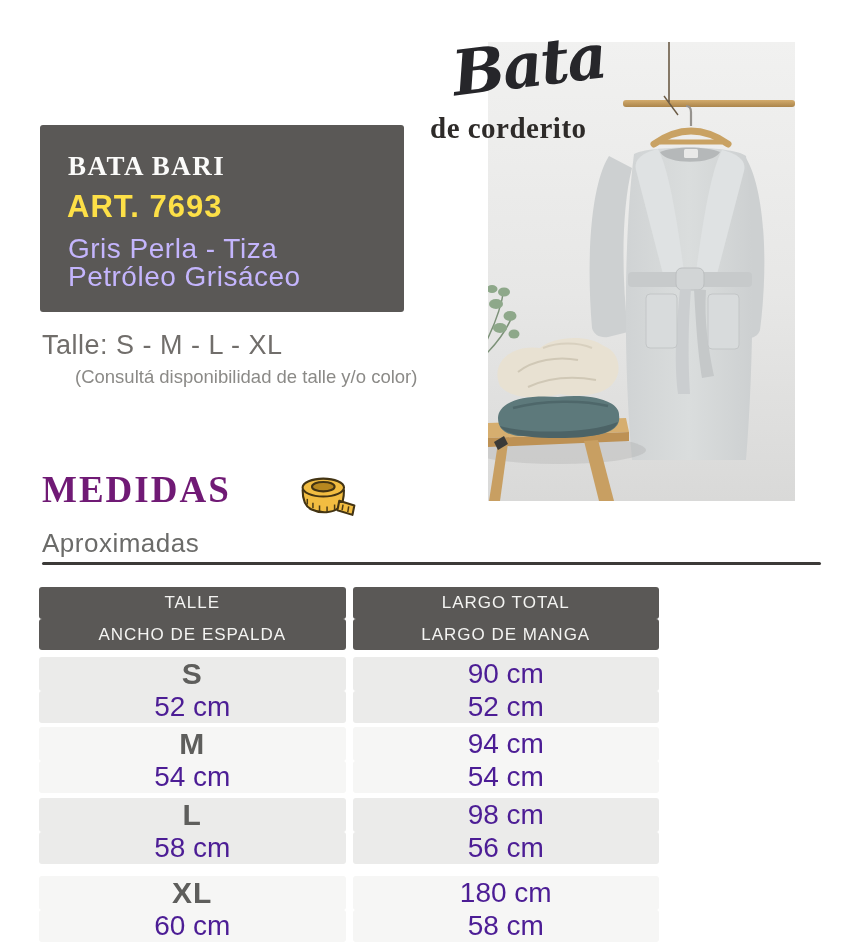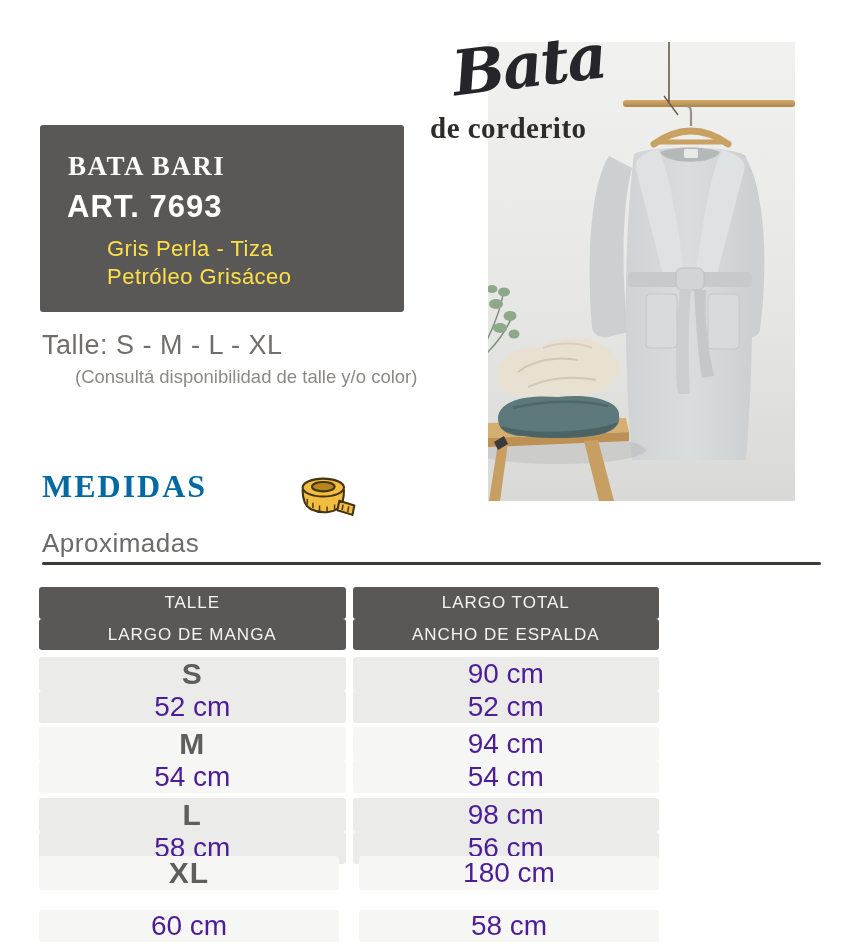--- a/index.html
+++ b/index.html
@@ -30,62 +30,61 @@
     background:#5a5856;border-radius:3px;color:#ffffff;
     padding:8px;box-sizing:border-box;z-index:4;
   }
   .info-box .title{
     position:absolute;left:28px;top:26px;
     font-family:"Liberation Serif",serif;font-weight:700;
     font-size:27px;letter-spacing:1.5px;color:#fbfbfa;
   }
   .info-box .article{
     position:absolute;left:27px;top:64px;
-    font-weight:700;font-size:31px;letter-spacing:1px;color:#ffffff;
+    font-weight:700;font-size:31px;letter-spacing:1px;color:#fde047;
   }
   .info-box .colors{
     position:absolute;left:28px;top:110px;
-    font-weight:400;font-size:22px;line-height:28px;color:#fde047;
+    font-weight:400;font-size:28px;line-height:28px;color:#c4b5fd;
     letter-spacing:0.5px;
-    margin-left:39px;
   }
   
   .talle-line{
     position:absolute;left:42px;top:330px;
     font-size:27px;color:#716e6b;letter-spacing:0.5px;z-index:4;
   }
   .talle-note{
     position:absolute;left:42px;top:366px;
     font-size:18.5px;color:#8b8a87;z-index:4;margin-left:33px;
   }
   
   .medidas-title{
     position:absolute;left:42px;top:468px;
     font-family:"Liberation Serif",serif;font-weight:700;
-    font-size:32px;color:#0369a1;letter-spacing:2px;
+    font-size:37px;color:#701a75;letter-spacing:2px;
   }
   .tape-icon{position:absolute;left:296px;top:474px;width:64px;height:46px;}
   .medidas-sub{
     position:absolute;left:42px;top:528px;
     font-size:26px;color:#6b6b69;letter-spacing:0.5px;
   }
   .divider{
     position:absolute;left:42px;top:562px;width:779px;height:3px;
     background:#3c3a38;border-radius:2px;
   }
   
   .t-row{
     position:absolute;left:39px;width:620px;height:60px;
     display:grid;grid-template-columns:repeat(2,1fr);column-gap:7px;
   }
   .t-row.header{top:587px;height:63px;}
   .t-row.r0{top:657px;}
   .t-row.r1{top:727px;}
   .t-row.r2{top:798px;}
-  .t-row.r3{top:856px;gap:20px;}
+  .t-row.r3{top:876px;}
   .t-cell{
     display:flex;align-items:center;justify-content:center;text-align:center;
     border-radius:3px;
   }
   .t-row.header .t-cell{
     background:#5a5856;color:#f4f4f2;font-size:17px;letter-spacing:1px;
     line-height:21px;padding:0 24px;box-sizing:border-box;
   }
   .t-row.odd .t-cell{background:#ebebea;}
   .t-row.even .t-cell{background:#f6f6f5;}
@@ -216,22 +215,22 @@
       <line x1="50" y1="32" x2="49" y2="38"></line>
       <line x1="56" y1="34" x2="55" y2="40"></line>
     </g>
   </svg>
   <div class="medidas-sub">Aproximadas</div>
   <div class="divider"></div>
 
   <div class="t-row header">
     <div class="t-cell">TALLE</div>
     <div class="t-cell">LARGO TOTAL</div>
+    <div class="t-cell">ANCHO DE ESPALDA</div>
     <div class="t-cell">LARGO DE MANGA</div>
-    <div class="t-cell">ANCHO DE ESPALDA</div>
   </div>
 
   <div class="t-row r0 odd">
     <div class="t-cell size">S</div>
     <div class="t-cell val">90 cm</div>
     <div class="t-cell val">52 cm</div>
     <div class="t-cell val">52 cm</div>
   </div>
 
   <div class="t-row r1 even">

